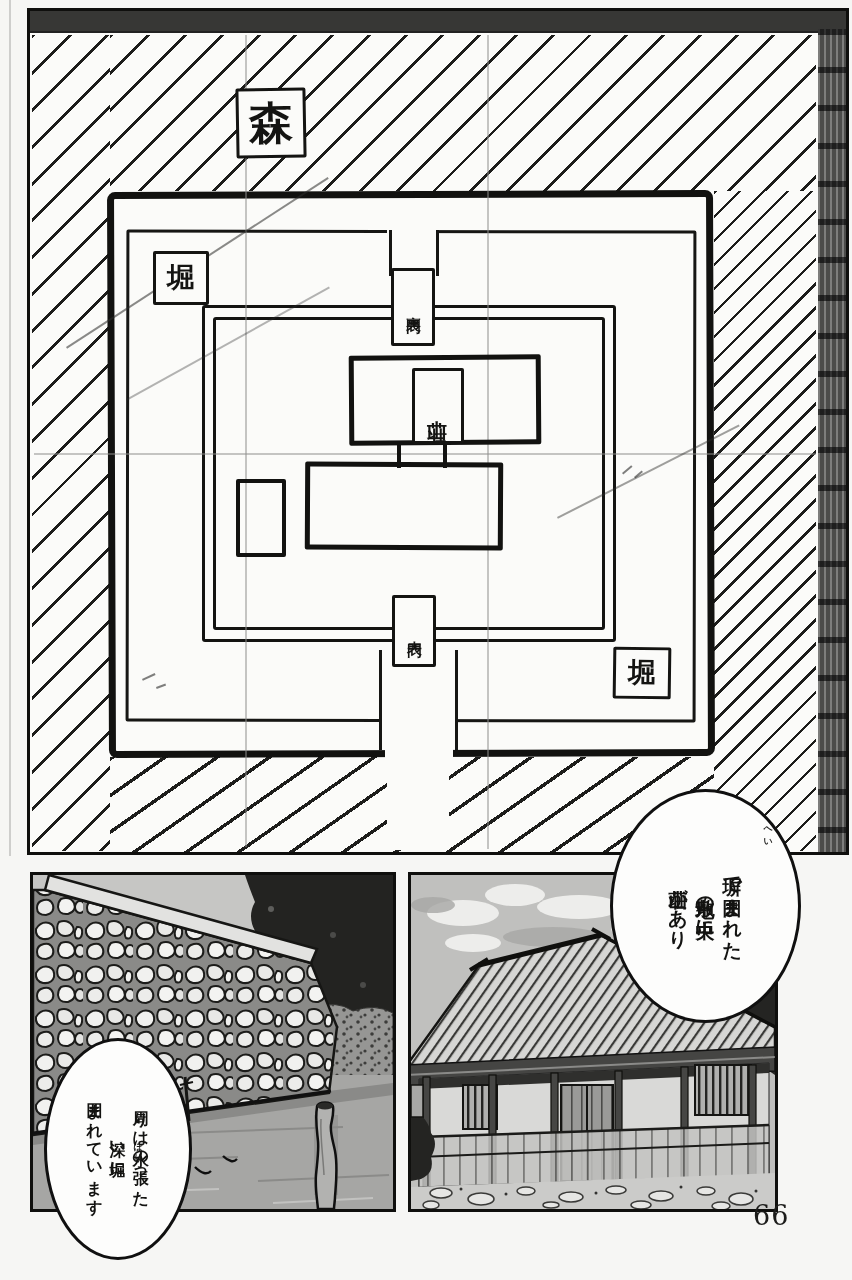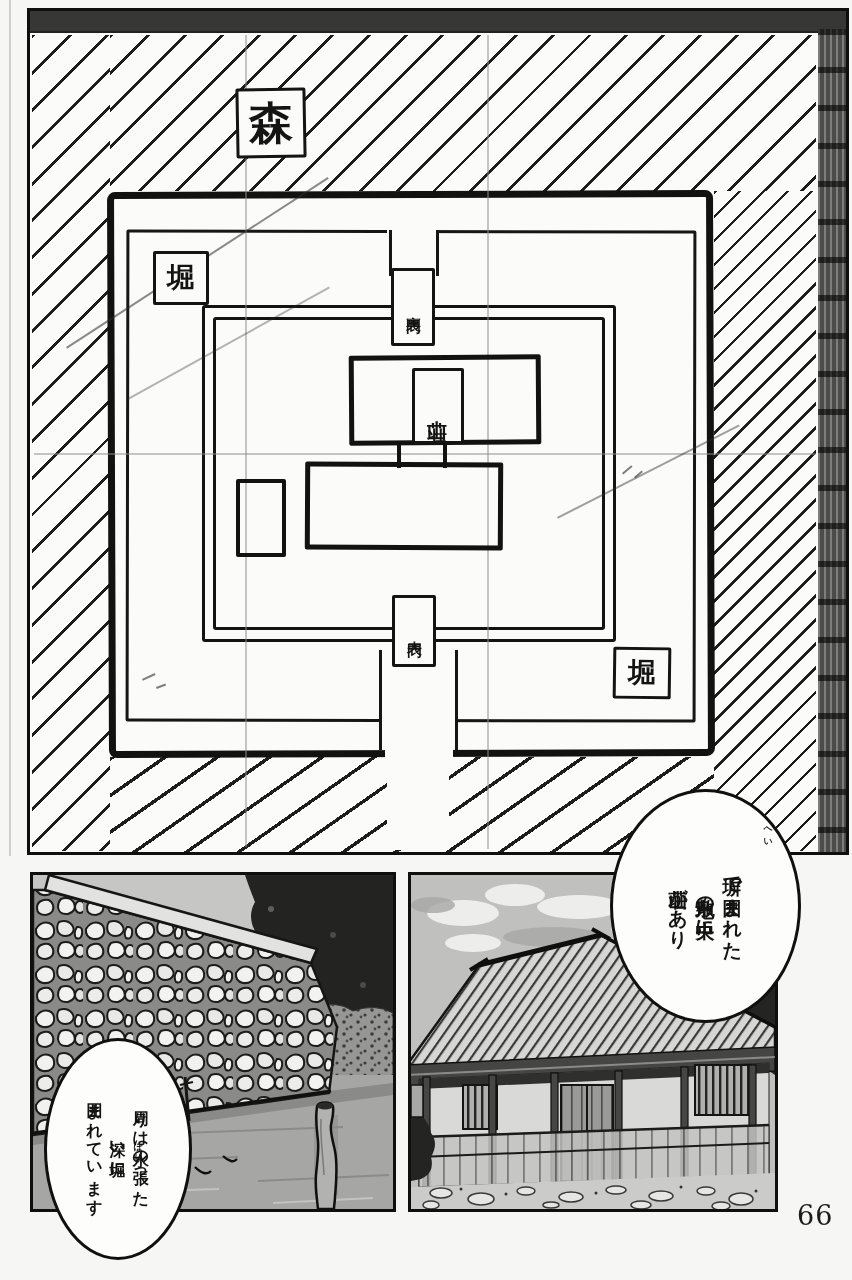--- a/index.html
+++ b/index.html
@@ -39,21 +39,21 @@
   .vtext{writing-mode:vertical-rl;text-orientation:upright;letter-spacing:2px;}
   
   .bubble{position:absolute;background:#fdfdfc;border:3.5px solid #101010;border-radius:50%;
     display:flex;align-items:center;justify-content:center;z-index:30;}
   .bubble-text{writing-mode:vertical-rl;text-orientation:upright;text-align:center;font-weight:bold;
     color:#131311;line-height:1.32;}
   .bubble-text div{margin:0 2px;}
   .furi{position:absolute;writing-mode:vertical-rl;text-orientation:upright;font-size:9px;
     font-weight:bold;color:#1a1a18;letter-spacing:0;z-index:31;}
   .pagenum{position:absolute;left:753px;top:1200px;font-family:"DejaVu Serif",serif;
-    font-size:27px;color:#1c1c1a;letter-spacing:1px;z-index:8;margin-left:44px;}
+    font-size:27px;color:#1c1c1a;letter-spacing:1px;z-index:8;}
   .edge-line{position:absolute;left:9px;top:0;width:2px;height:856px;background:rgba(0,0,0,.16);}
 </style>
 </head>
 <body>
 
 <div class="page">
   <div class="edge-line"></div>
 
   <div class="panel map-panel">
     <div class="band-top"></div>

